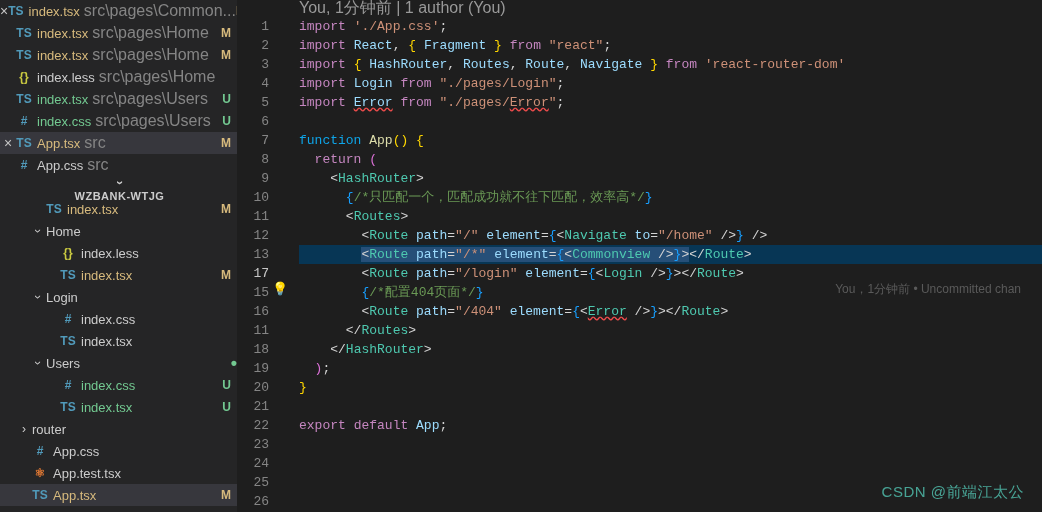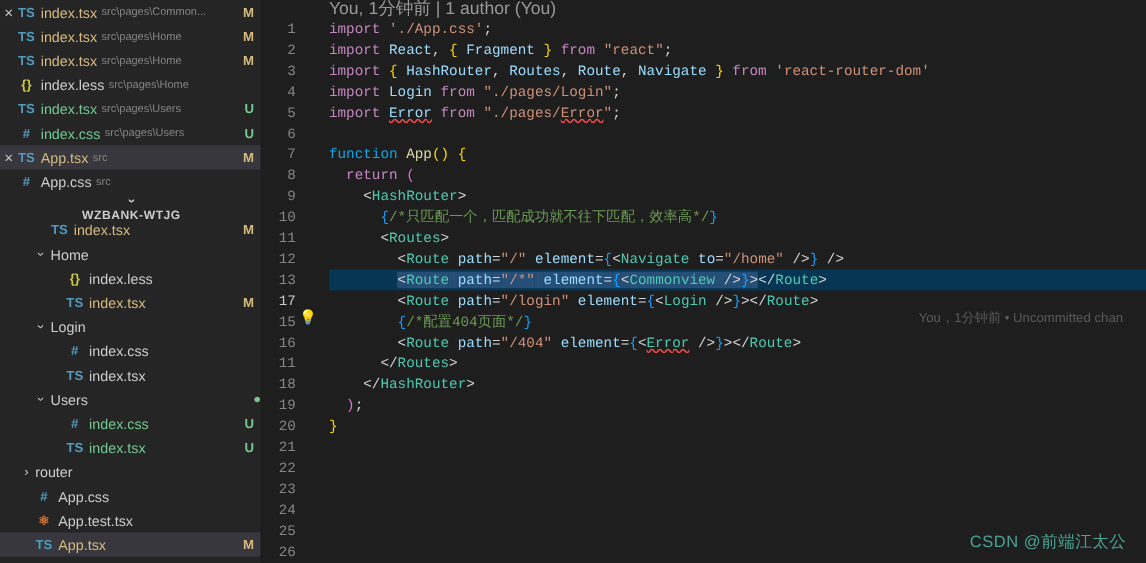--- a/index.html
+++ b/index.html
@@ -9,21 +9,21 @@
   .sb-item { display:flex; align-items:center; height:22px; padding-right:6px; cursor:pointer; white-space:nowrap; }
   .sb-item.active { background:#37373d; }
   .sb-item .close { width:16px; text-align:center; color:#c5c5c5; visibility:hidden; font-size:14px; }
   .sb-item:hover .close, .sb-item.active .close { visibility:visible; }
   .ico { width:16px; height:16px; display:inline-flex; align-items:center; justify-content:center; margin-right:5px; font-size:12px; font-weight:bold; }
   .ico-ts { color:#519aba; }
   .ico-less, .ico-json { color:#cbcb41; }
   .ico-css { color:#519aba; }
   .ico-test { color:#e37933; }
   .fname { color:#cccccc; }
-  .fpath { color:#858585; margin-left:4px; font-size:10px; }
+  .fpath { color:#858585; margin-left:4px; font-size:16px; }
   .badge { margin-left:auto; font-size:12px; font-weight:bold; }
   .badge.M { color:#d7ba7d; }
   .badge.U { color:#73c991; }
   .dot-untracked { color:#73c991; font-size:18px; line-height:1; }
   .sec-head { display:flex; align-items:center; height:22px; padding-left:2px; color:#cccccc; font-size:11px; font-weight:bold; letter-spacing:0.5px; cursor:pointer;flex-direction:column; }
   .chev { width:16px; text-align:center; transform:rotate(0deg); font-size:12px; }
   .chev.open { transform:rotate(90deg); }
   .folder-row { display:flex; align-items:center; height:22px; cursor:pointer; color:#cccccc; }
   .folder-row .chev { width:16px; text-align:center; font-size:12px; }
   .pad-1{padding-left:16px}.pad-2{padding-left:30px}.pad-3{padding-left:44px}
@@ -253,20 +253,21 @@
           <div class="line"><span class="pn">        </span><span class="pn">&lt;</span><span class="cmp">Route</span><span class="pn"> </span><span class="var">path</span><span class="pn">=</span><span class="str">"/"</span><span class="pn"> </span><span class="var">element</span><span class="pn">=</span><span class="br3">{</span><span class="pn">&lt;</span><span class="cmp">Navigate</span><span class="pn"> </span><span class="var">to</span><span class="pn">=</span><span class="str">"/home"</span><span class="pn"> /&gt;</span><span class="br3">}</span><span class="pn"> /&gt;</span></div>
           <div class="line hl"><span class="pn">        </span><span class="pn boxsel">&lt;</span><span class="cmp boxsel">Route</span><span class="pn boxsel"> </span><span class="var boxsel">path</span><span class="pn boxsel">=</span><span class="str boxsel">"/*"</span><span class="pn boxsel"> </span><span class="var boxsel">element</span><span class="pn boxsel">=</span><span class="br3 boxsel">{</span><span class="pn boxsel">&lt;</span><span class="cmp boxsel">Commonview</span><span class="pn boxsel"> /&gt;</span><span class="br3 boxsel">}</span><span class="pn boxsel">&gt;</span><span class="pn">&lt;/</span><span class="cmp">Route</span><span class="pn">&gt;</span></div>
           <div class="line"><span class="pn">        </span><span class="pn">&lt;</span><span class="cmp">Route</span><span class="pn"> </span><span class="var">path</span><span class="pn">=</span><span class="str">"/login"</span><span class="pn"> </span><span class="var">element</span><span class="pn">=</span><span class="br3">{</span><span class="pn">&lt;</span><span class="cmp">Login</span><span class="pn"> /&gt;</span><span class="br3">}</span><span class="pn">&gt;&lt;/</span><span class="cmp">Route</span><span class="pn">&gt;</span></div>
           <div class="line"><span class="pn">        </span><span class="br3">{</span><span class="cmt">/*配置404页面*/</span><span class="br3">}</span></div>
           <div class="line"><span class="pn">        </span><span class="pn">&lt;</span><span class="cmp">Route</span><span class="pn"> </span><span class="var">path</span><span class="pn">=</span><span class="str">"/404"</span><span class="pn"> </span><span class="var">element</span><span class="pn">=</span><span class="br3">{</span><span class="pn">&lt;</span><span class="cmp decor">Error</span><span class="pn"> /&gt;</span><span class="br3">}</span><span class="pn">&gt;&lt;/</span><span class="cmp">Route</span><span class="pn">&gt;</span></div>
           <div class="line"><span class="pn">      </span><span class="pn">&lt;/</span><span class="cmp">Routes</span><span class="pn">&gt;</span></div>
           <div class="line"><span class="pn">    </span><span class="pn">&lt;/</span><span class="cmp">HashRouter</span><span class="pn">&gt;</span></div>
           <div class="line"><span class="pn">  </span><span class="br2">)</span><span class="pn">;</span></div>
           <div class="line"><span class="br1">}</span></div>
           <div class="line"></div>
+          <div class="line"><span class="kw">export</span><span class="pn"> </span><span class="kw">default</span><span class="pn"> </span><span class="var">App</span><span class="pn">;</span></div>
           <div class="line"></div>
           <div class="line"></div>
           <div class="line"></div>
         </div>
       <div class="blame">You，1分钟前 • Uncommitted chan</div>
     </div>
     <div class="watermark">CSDN @前端江太公</div>
   </div>
 </div>
 

